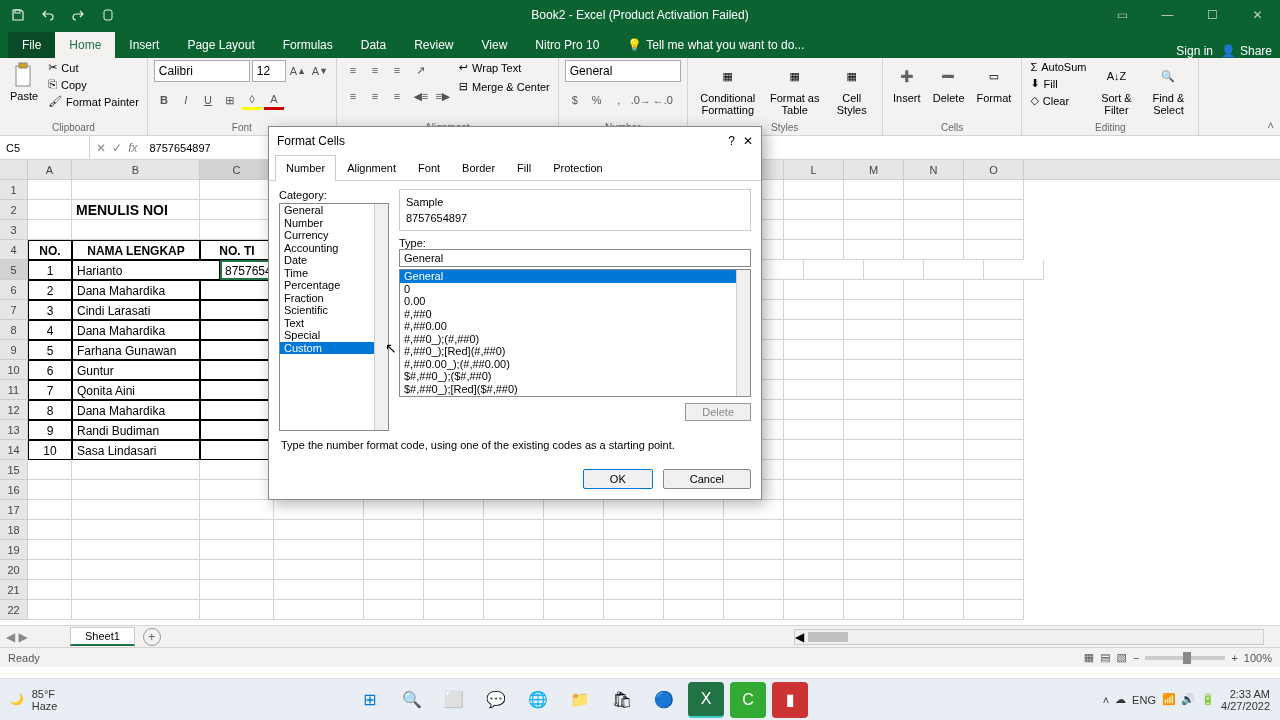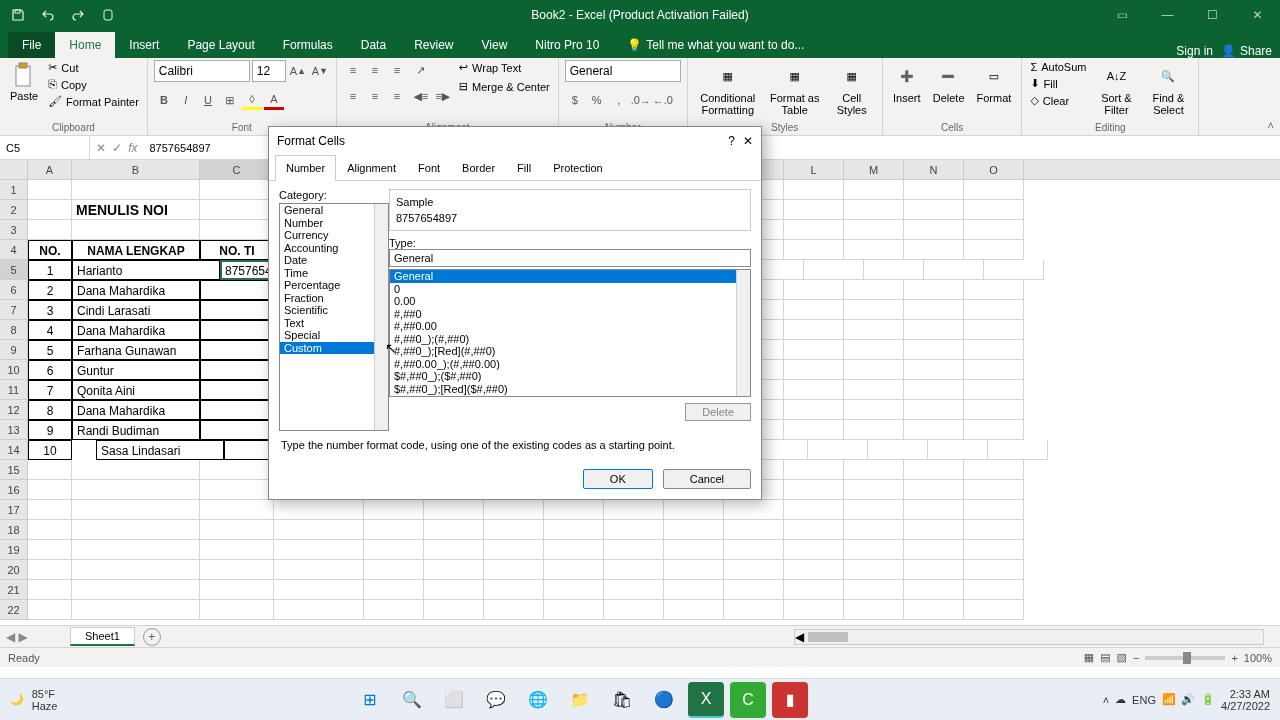--- a/index.html
+++ b/index.html
@@ -79,21 +79,21 @@
 .tb-icon { width: 36px; height: 36px; border-radius: 4px; display: flex; align-items: center; justify-content: center; font-size: 16px;}
 .tb-right { display: flex; align-items: center; gap: 6px; font-size: 11px; color: #333;}
 
 
 .dialog-overlay { position: absolute; top: 126px; left: 268px; width: 494px; background: #fff; border: 1px solid #888; box-shadow: 4px 4px 14px rgba(0,0,0,0.3); z-index: 100; }
 .dlg-title { height: 28px; display: flex; align-items: center; justify-content: space-between; padding: 0 8px; font-size: 12px; }
 .dlg-close { display: flex; gap: 8px; }
 .dlg-tabs { display: flex; border-bottom: 1px solid #ccc; padding: 0 6px; font-size: 11px; }
 .dlg-tab { padding: 6px 10px; border: 1px solid transparent; border-bottom: none; }
 .dlg-tab.active { border-color: #ccc; background: #fff; margin-bottom: -1px; }
-.dlg-body { padding: 8px 10px; display: flex; gap: 0; font-size: 11px; }
+.dlg-body { padding: 8px 10px; display: flex; gap: 10px; font-size: 11px; }
 .cat-col { width: 110px; }
 .cat-label { margin-bottom: 2px; }
 .cat-list { border: 1px solid #888; height: 228px; position: relative; overflow: hidden;}
 .cat-item { padding: 0 4px; line-height: 12.5px; font-size: 11px; }
 .cat-item.sel { background: #0078d7; color: #fff; }
 .cat-scroll { position:absolute; right:0; top:0; bottom:0; width:14px; background:#f0f0f0; border-left:1px solid #ccc;}
 .right-col { flex: 1; }
 .sample-box { border: 1px solid #ccc; padding: 6px; margin-bottom: 6px; }
 .type-input { width: 100%; border: 1px solid #888; padding: 2px 4px; font-size: 11px; margin-bottom: 2px; }
 .type-list { border: 1px solid #888; height: 128px; position: relative; overflow: hidden;}
@@ -600,21 +600,21 @@
         <div class="cell" style="width: 60px;"></div>
         <div class="cell" style="width: 60px;"></div>
         <div class="cell" style="width: 60px;"></div>
         <div class="cell" style="width: 60px;"></div>
         <div class="cell" style="width: 60px;"></div>
         <div class="cell" style="width: 60px;"></div>
       </div>
       <div class="row">
         <div class="row-h">14</div>
         <div class="cell b-all center" style="width: 44px;">10</div>
-        <div class="cell b-all" style="width: 128px; margin-left: 24px;">Sasa Lindasari</div>
+        <div class="cell b-all" style="width: 128px;">Sasa Lindasari</div>
         <div class="cell b-all" style="width: 74px;"></div>
         <div class="cell" style="width: 90px;"></div>
         <div class="cell" style="width: 60px;"></div>
         <div class="cell" style="width: 60px;"></div>
         <div class="cell" style="width: 60px;"></div>
         <div class="cell" style="width: 60px;"></div>
         <div class="cell" style="width: 60px;"></div>
         <div class="cell" style="width: 60px;"></div>
         <div class="cell" style="width: 60px;"></div>
         <div class="cell" style="width: 60px;"></div>

